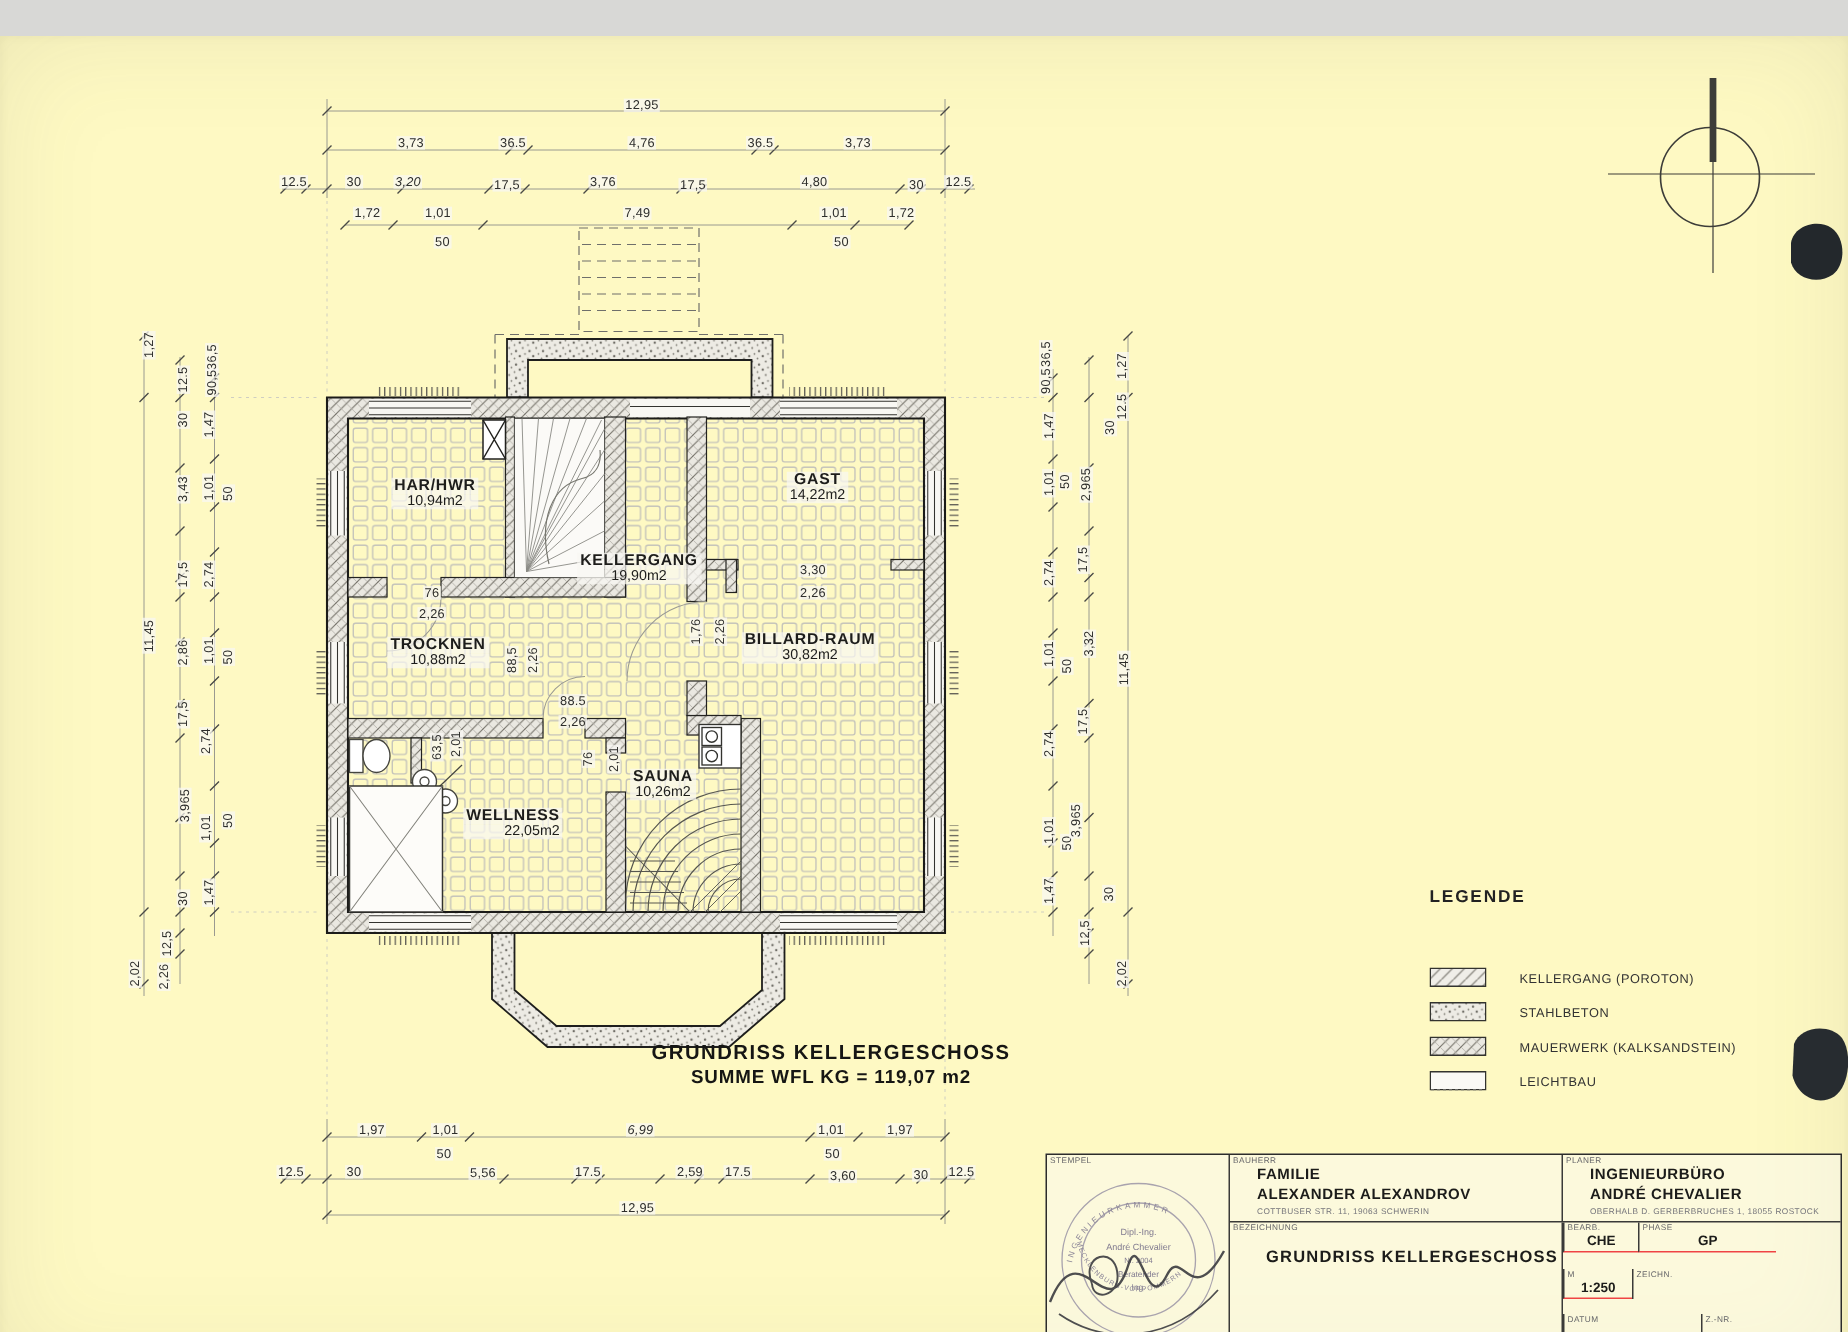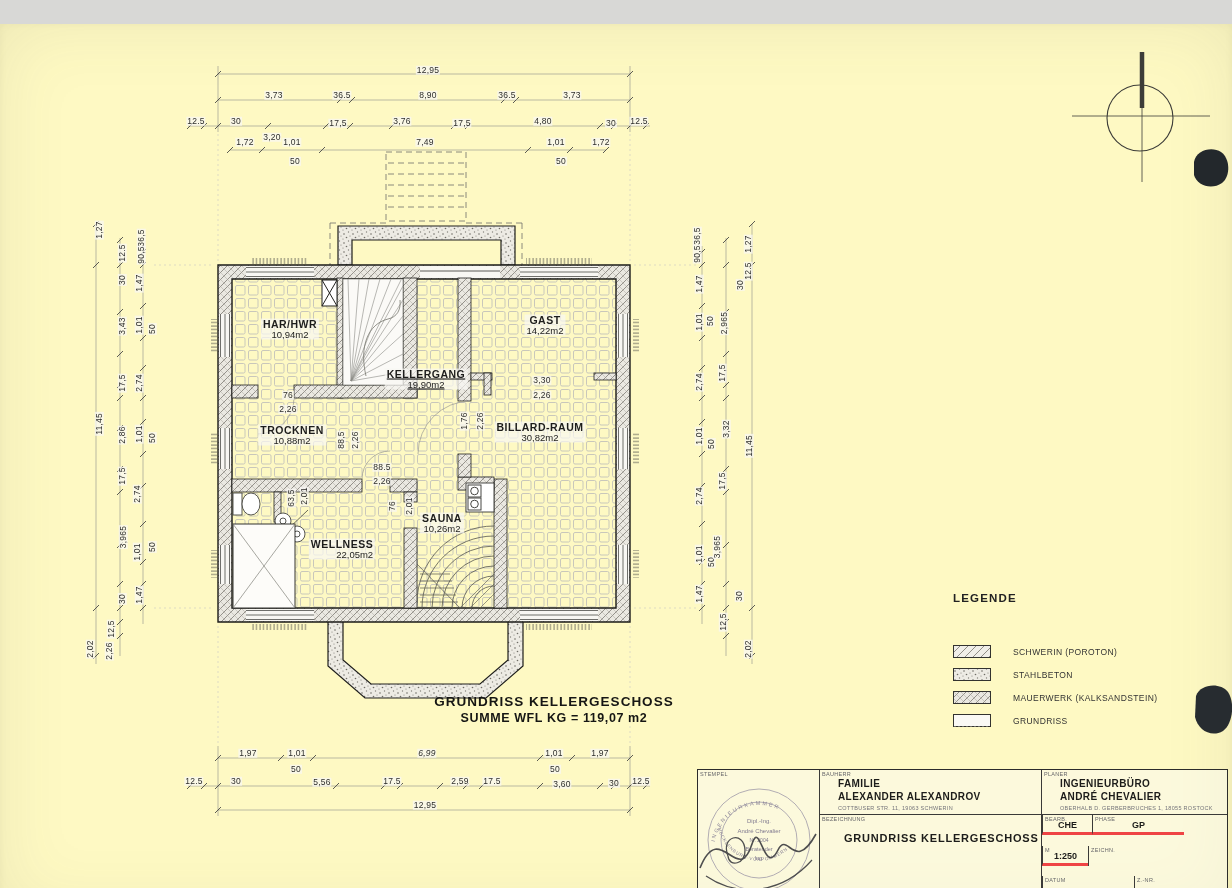--- a/index.html
+++ b/index.html
@@ -42,21 +42,21 @@
   .row2{flex:0 0 45px;display:flex;border-bottom:1px solid #3a3a38}
   .row2 .cell{padding:8px 0 0 18px}
   .bauherr{flex:0 0 222px}
   .planer{flex:1;border-right:none}
   .pline{font-size:10px;font-weight:600;letter-spacing:.4px;line-height:1.25}
   .tiny{font-size:5.5px;color:#74747a;letter-spacing:.3px;margin-top:2px}
   .row3{flex:1;display:flex}
   .bez{flex:0 0 222px;position:relative;padding:17px 0 0 24px}
   .bez .bz{font-size:11px;font-weight:600;letter-spacing:.8px}
   .minigrid{flex:1;display:flex;flex-wrap:wrap}
-  .mg{position:relative;border-left:1px solid #3a3a38;border-bottom:3px solid #ef4444;
+  .mg{position:relative;border-left:1px solid #3a3a38;border-bottom:1px solid #ef4444;
       display:flex;align-items:flex-end;justify-content:center;padding-bottom:2px}
   .mg.b0{border-bottom:none}
   .mg .v{font-size:9px;font-weight:600}
   .c1w{width:50px;height:20px}.c2w{width:92px;height:20px}.c3w{width:46px;height:20px}
 </style>
 </head>
 <body>
 
 <div class="page">
 
@@ -250,26 +250,26 @@
     <path fill="#23282c" d="M1194,138 C1196,126 1212,122 1221,128 C1230,134 1231,152 1222,159 C1212,166 1197,162 1194,151 Z"></path>
     <path fill="#272c30" d="M1196,672 C1200,660 1220,658 1228,668 C1235,678 1233,700 1223,707 C1211,714 1198,706 1195,693 Z"></path>
     <rect x="368" y="883" width="60" height="5" fill="#1c1c1a"></rect>
     <rect x="556" y="883" width="82" height="5" fill="#1c1c1a"></rect>
   </svg>
 
   <div id="dim-layer" class="abs" style="left:0;top:0;width:0;height:0">
       <span class="dim" style="left: 428px; top: 46px;">12,95</span>
       <span class="dim" style="left: 274px; top: 71px;">3,73</span>
       <span class="dim" style="left: 342px; top: 71px;">36.5</span>
-      <span class="dim" style="left: 428px; top: 71px;">8,90</span>
+      <span class="dim" style="left: 428px; top: 71px;">4,76</span>
       <span class="dim" style="left: 507px; top: 71px;">36.5</span>
       <span class="dim" style="left: 572px; top: 71px;">3,73</span>
       <span class="dim" style="left: 196px; top: 97px;">12.5</span>
       <span class="dim" style="left: 236px; top: 97px;">30</span>
-      <span class="dim" style="left: 272px; top: 113px;">3,20</span>
+      <span class="dim" style="left: 272px; top: 97px; font-style: italic;">3,20</span>
       <span class="dim" style="left: 338px; top: 99px;">17,5</span>
       <span class="dim" style="left: 402px; top: 97px;">3,76</span>
       <span class="dim" style="left: 462px; top: 99px;">17,5</span>
       <span class="dim" style="left: 543px; top: 97px;">4,80</span>
       <span class="dim" style="left: 611px; top: 99px;">30</span>
       <span class="dim" style="left: 639px; top: 97px;">12.5</span>
       <span class="dim" style="left: 245px; top: 118px;">1,72</span>
       <span class="dim" style="left: 292px; top: 118px;">1,01</span>
       <span class="dim" style="left: 425px; top: 118px;">7,49</span>
       <span class="dim" style="left: 556px; top: 118px;">1,01</span>
@@ -355,21 +355,21 @@
       <span class="dim rot" style="left: 291px; top: 474px;">63,5</span>
       <span class="dim rot" style="left: 304px; top: 472px;">2,01</span>
       <span class="dim rot" style="left: 392px; top: 482px;">76</span>
       <span class="dim rot" style="left: 409px; top: 482px;">2,01</span>
     </div>
   <div id="room-layer" class="abs" style="left:0;top:0;width:0;height:0">
       <div class="room" style="left: 290px; top: 305px;">
         <span class="rn">HAR/HWR</span>
         <span class="ra">10,94m2</span>
       </div>
-      <div class="room" style="left: 426px; top: 355px; text-decoration: underline;">
+      <div class="room" style="left: 426px; top: 355px;">
         <span class="rn">KELLERGANG</span>
         <span class="ra">19,90m2</span>
       </div>
       <div class="room" style="left: 545px; top: 301px;">
         <span class="rn">GAST</span>
         <span class="ra">14,22m2</span>
       </div>
       <div class="room" style="left: 292px; top: 411px;">
         <span class="rn">TROCKNEN</span>
         <span class="ra">10,88m2</span>
@@ -393,40 +393,40 @@
     <div class="c2">SUMME WFL KG = 119,07 m2</div>
   </div>
 
   <div class="abs legend">
     <div class="lt">LEGENDE</div>
     <div class="items">
       <div class="li">
         <svg class="sw" viewBox="0 0 38 13">
             <rect x="0.5" y="0.5" width="37" height="12" fill="url(#por)" stroke="#33332f"></rect>
           </svg>
-        <span class="ll">SCHWERIN  (POROTON)</span>
+        <span class="ll">KELLERGANG  (POROTON)</span>
       </div>
       <div class="li">
         <svg class="sw" viewBox="0 0 38 13">
             <rect x="0.5" y="0.5" width="37" height="12" fill="url(#stip)" stroke="#33332f"></rect>
           </svg>
         <span class="ll">STAHLBETON</span>
       </div>
       <div class="li">
         <svg class="sw" viewBox="0 0 38 13">
             <rect x="0.5" y="0.5" width="37" height="12" fill="url(#ks)" stroke="#33332f"></rect>
           </svg>
         <span class="ll">MAUERWERK  (KALKSANDSTEIN)</span>
       </div>
       <div class="li">
         <svg class="sw" viewBox="0 0 38 13">
             <rect x="0.5" y="0.5" width="37" height="12" fill="#faf9f5" stroke="#33332f"></rect>
             <path d="M1,12.5 H37" stroke="#6b6b65" stroke-dasharray="2 2"></path>
           </svg>
-        <span class="ll">GRUNDRISS</span>
+        <span class="ll">LEICHTBAU</span>
       </div>
     </div>
   </div>
 
   <div class="abs tb">
     <div class="cell stempel">
       <span class="lbl">STEMPEL</span>
       <svg width="121" height="136" viewBox="0 0 121 136" style="overflow:visible">
         <defs>
           <path id="arcT" d="M16,80 A45,45 0 0 1 106,80"></path>

